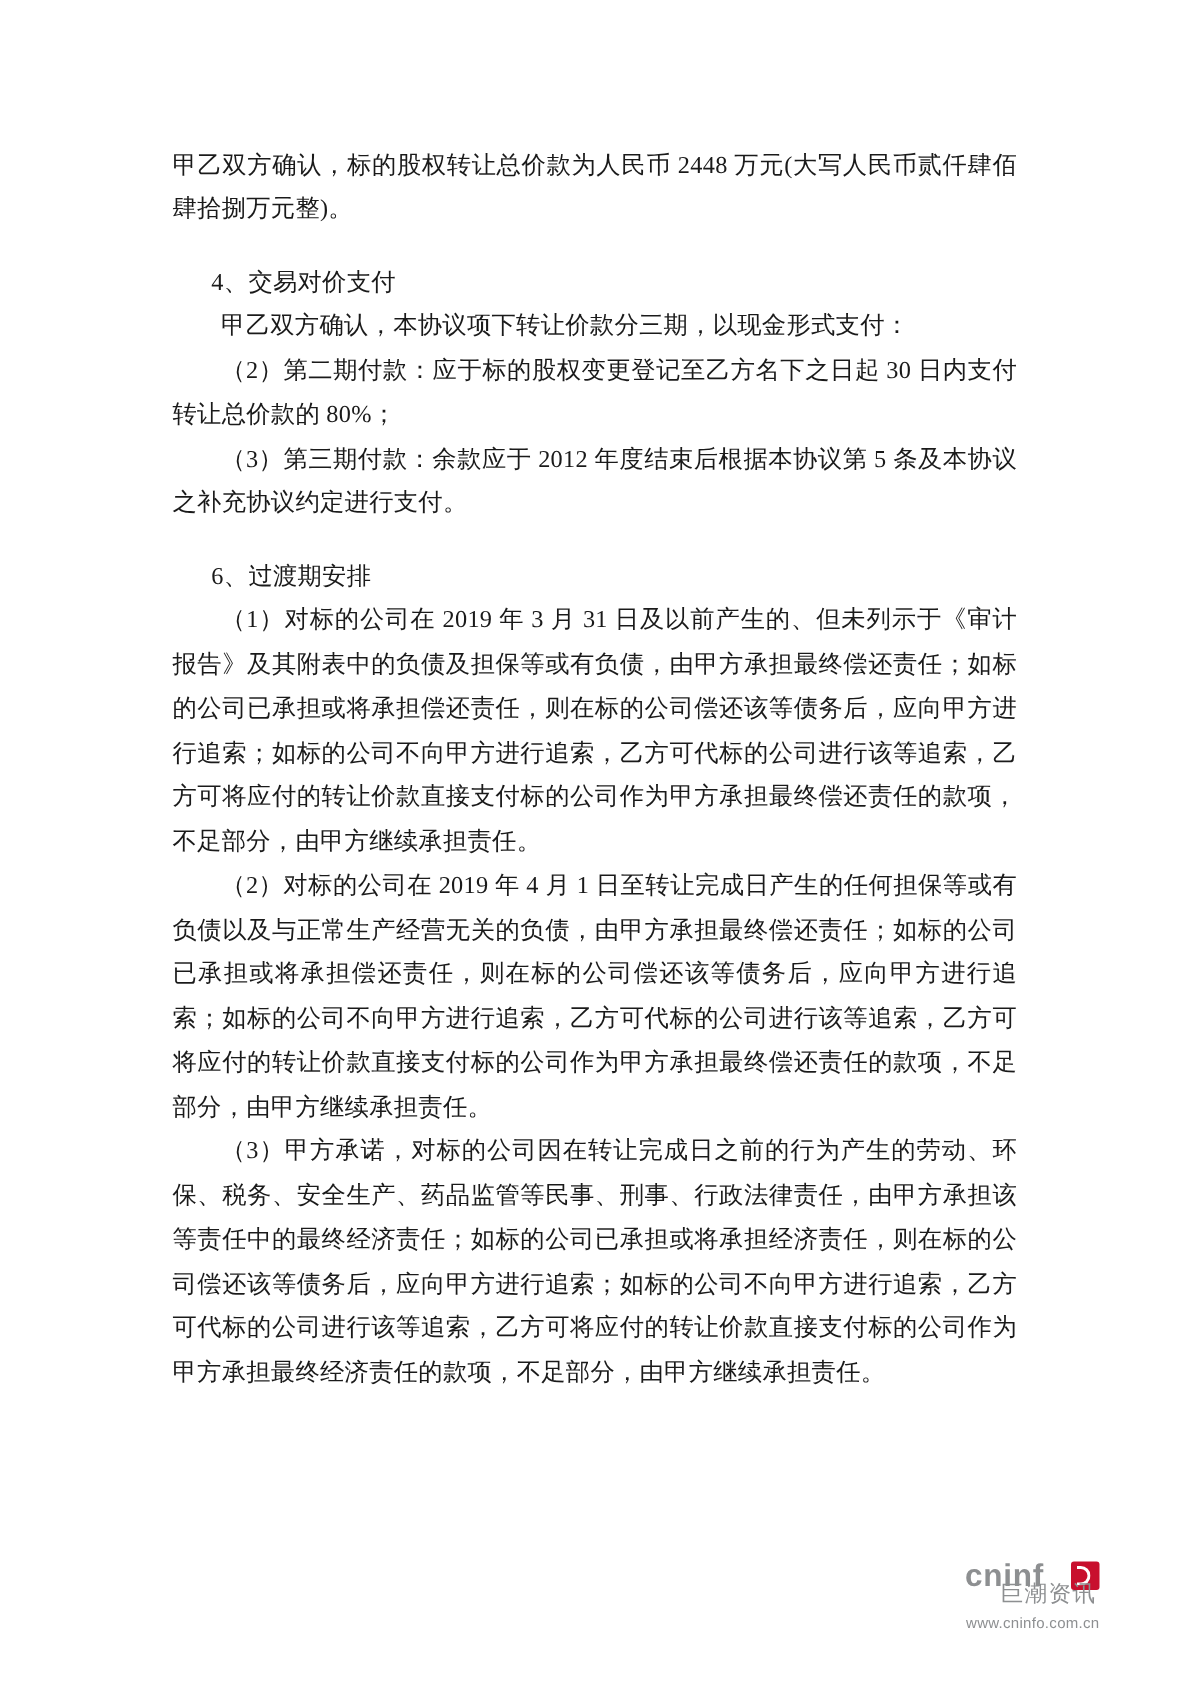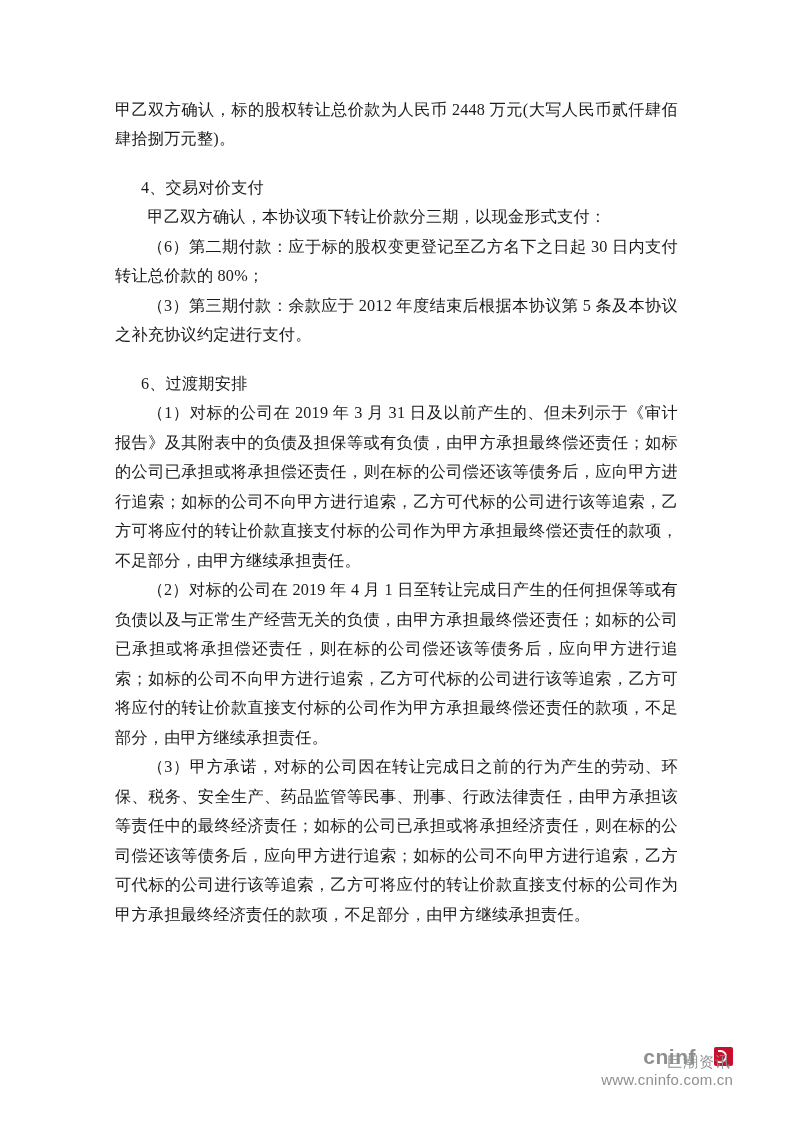--- a/index.html
+++ b/index.html
@@ -77,23 +77,23 @@
     top: 3px;
     width: 9px;
     height: 13px;
     border: 2px solid #ffffff;
     border-left: none;
     border-radius: 0 7px 7px 0;
     box-sizing: border-box;
   }
   .brand-sub {
     font-family: "Liberation Sans", sans-serif;
-    font-size: 15px;
+    font-size: 10px;
     color: #8d8f91;
-    margin-top: 3px;
+    margin-top: 15px;
     letter-spacing: 0.2px;
   }
   .brand-cn {
     font-family: "Liberation Sans", sans-serif;
     font-size: 15px;
     color: #8d8f91;
     position: absolute;
     right: 62px;
     bottom: 50px;
     letter-spacing: 1px;
@@ -101,21 +101,21 @@
 </style>
 </head>
 <body>
 
 <div class="page">
   <div class="doc-body">
 
     <p class="para">甲乙双方确认，标的股权转让总价款为人民币 2448 万元(大写人民币贰仟肆佰肆拾捌万元整)。</p>
     <p class="para indent-head">4、交易对价支付</p>
     <p class="para indent1">甲乙双方确认，本协议项下转让价款分三期，以现金形式支付：</p>
-    <p class="para indent1">（6）第二期付款：应于标的股权变更登记至乙方名下之日起 30 日内支付转让总价款的 80%；</p>
+    <p class="para indent1">（2）第二期付款：应于标的股权变更登记至乙方名下之日起 30 日内支付转让总价款的 80%；</p>
     <p class="para indent1">（3）第三期付款：余款应于 2012 年度结束后根据本协议第 5 条及本协议之补充协议约定进行支付。</p>
     <p class="para indent-head">6、过渡期安排</p>
     <p class="para indent1">（1）对标的公司在 2019 年 3 月 31 日及以前产生的、但未列示于《审计报告》及其附表中的负债及担保等或有负债，由甲方承担最终偿还责任；如标的公司已承担或将承担偿还责任，则在标的公司偿还该等债务后，应向甲方进行追索；如标的公司不向甲方进行追索，乙方可代标的公司进行该等追索，乙方可将应付的转让价款直接支付标的公司作为甲方承担最终偿还责任的款项，不足部分，由甲方继续承担责任。</p>
     <p class="para indent1">（2）对标的公司在 2019 年 4 月 1 日至转让完成日产生的任何担保等或有负债以及与正常生产经营无关的负债，由甲方承担最终偿还责任；如标的公司已承担或将承担偿还责任，则在标的公司偿还该等债务后，应向甲方进行追索；如标的公司不向甲方进行追索，乙方可代标的公司进行该等追索，乙方可将应付的转让价款直接支付标的公司作为甲方承担最终偿还责任的款项，不足部分，由甲方继续承担责任。</p>
     <p class="para indent1">（3）甲方承诺，对标的公司因在转让完成日之前的行为产生的劳动、环保、税务、安全生产、药品监管等民事、刑事、行政法律责任，由甲方承担该等责任中的最终经济责任；如标的公司已承担或将承担经济责任，则在标的公司偿还该等债务后，应向甲方进行追索；如标的公司不向甲方进行追索，乙方可代标的公司进行该等追索，乙方可将应付的转让价款直接支付标的公司作为甲方承担最终经济责任的款项，不足部分，由甲方继续承担责任。</p>
 
   </div>
 
   <div class="footer">
     <div class="brand-row">

